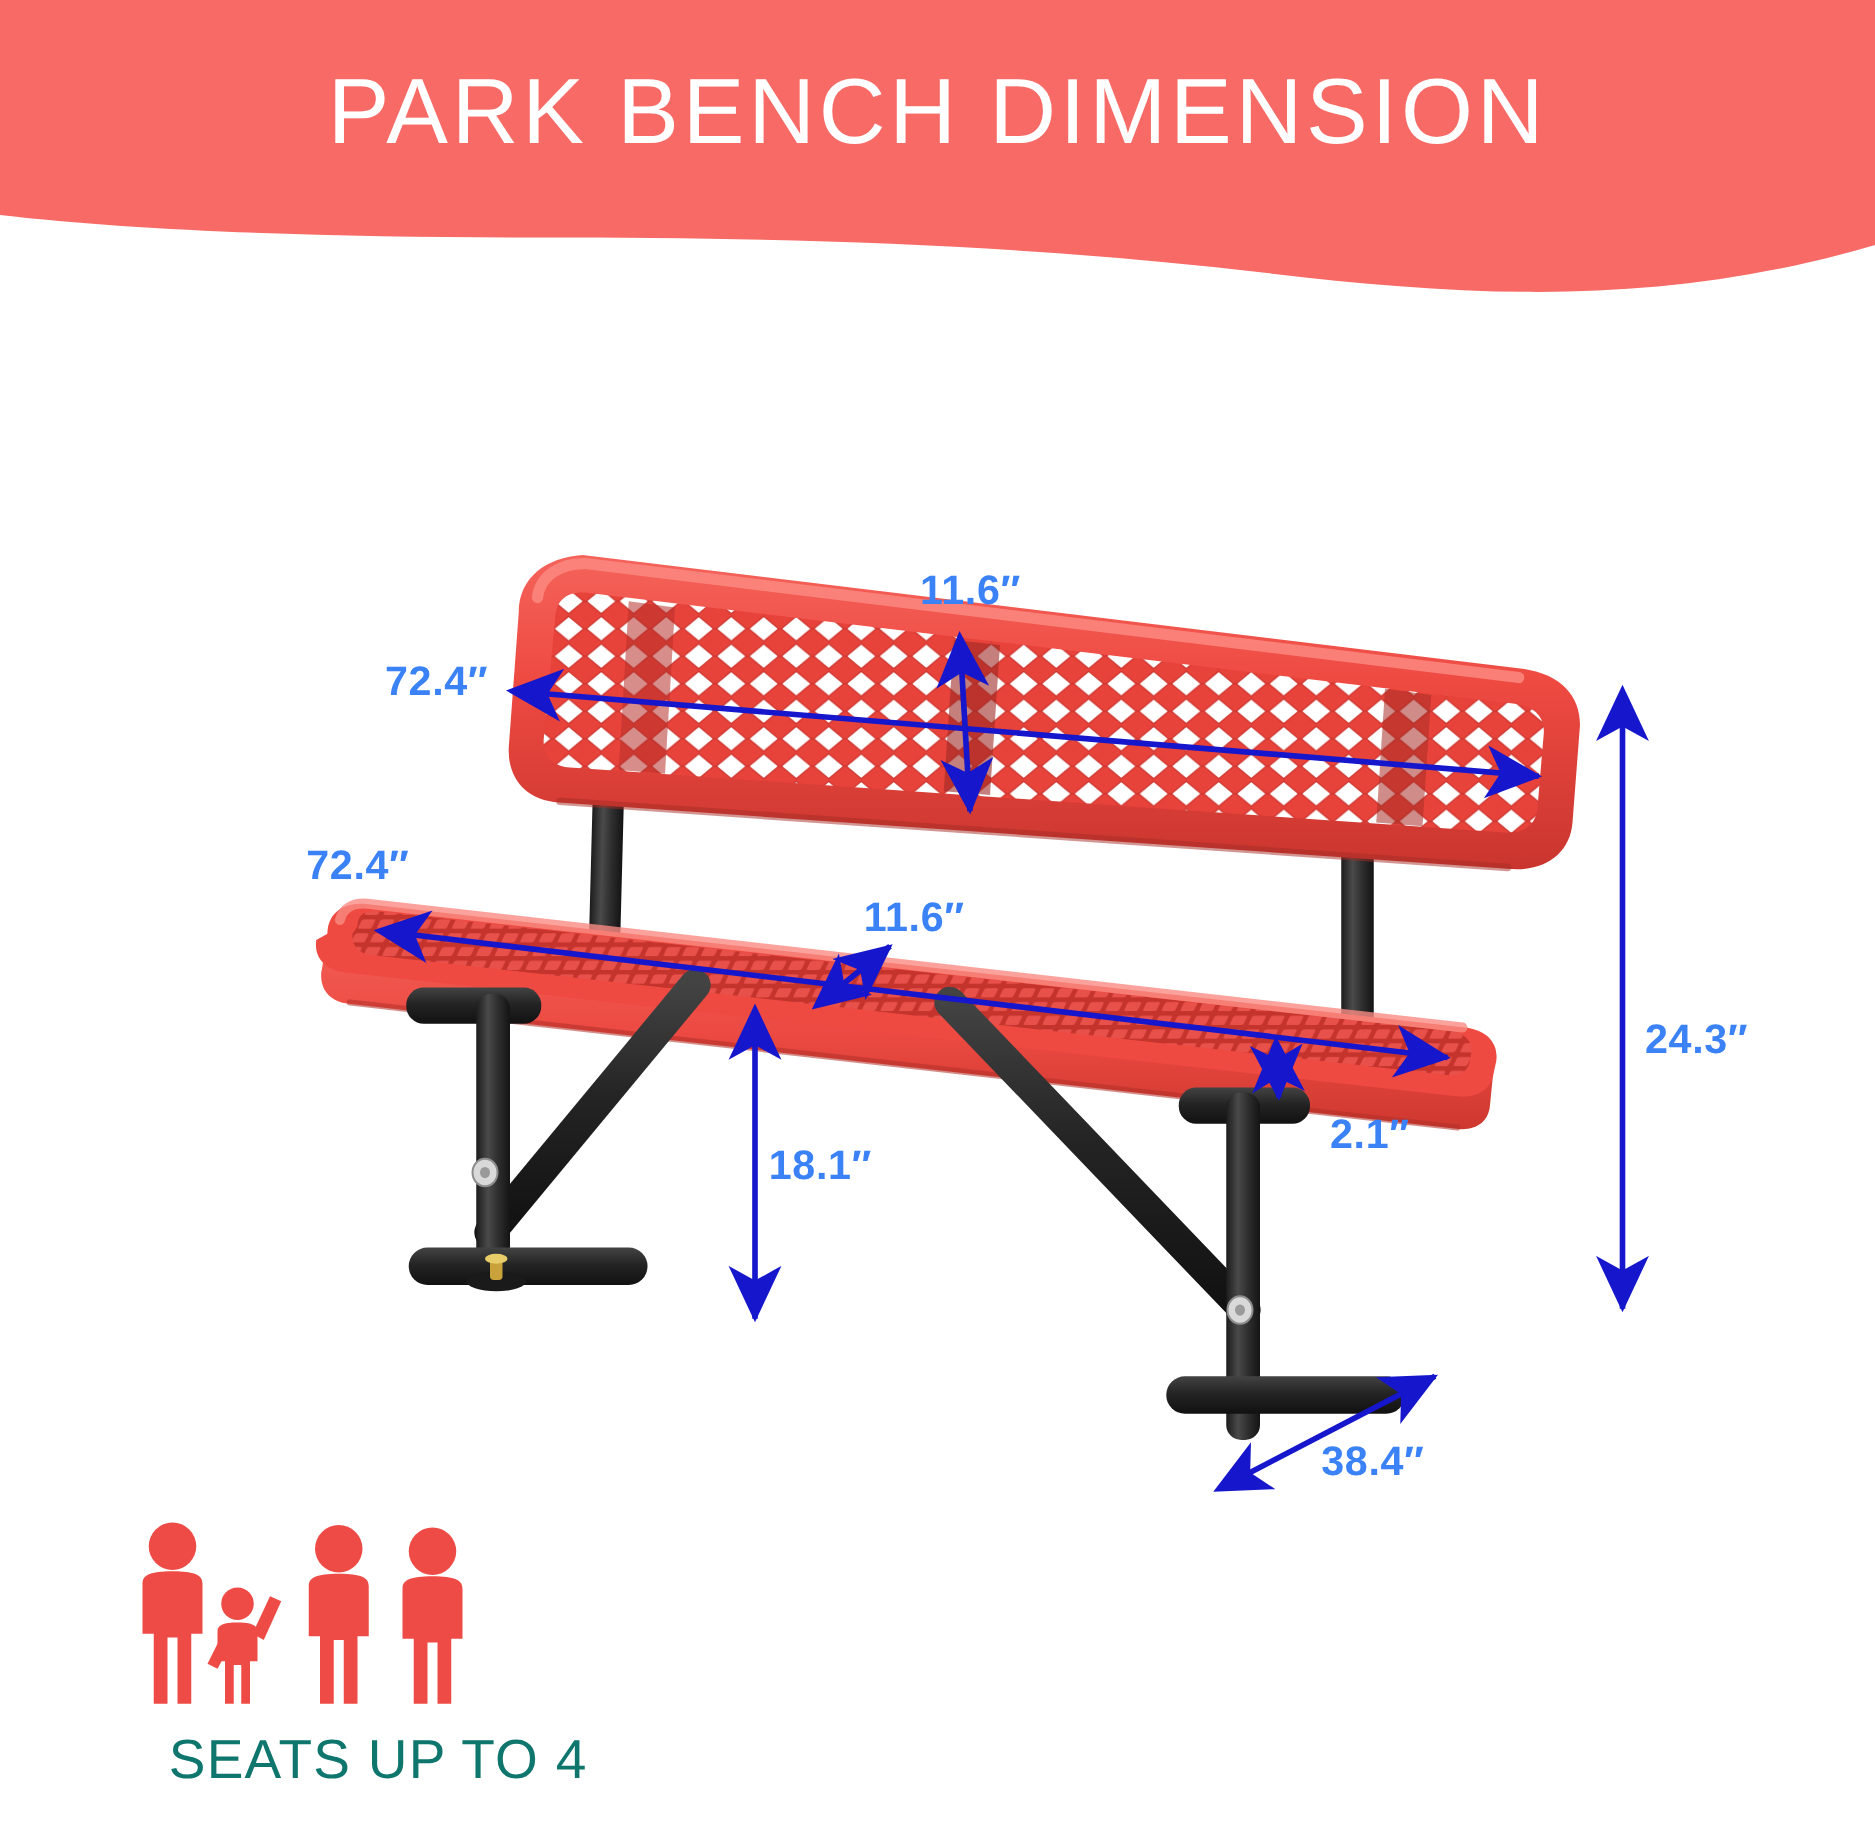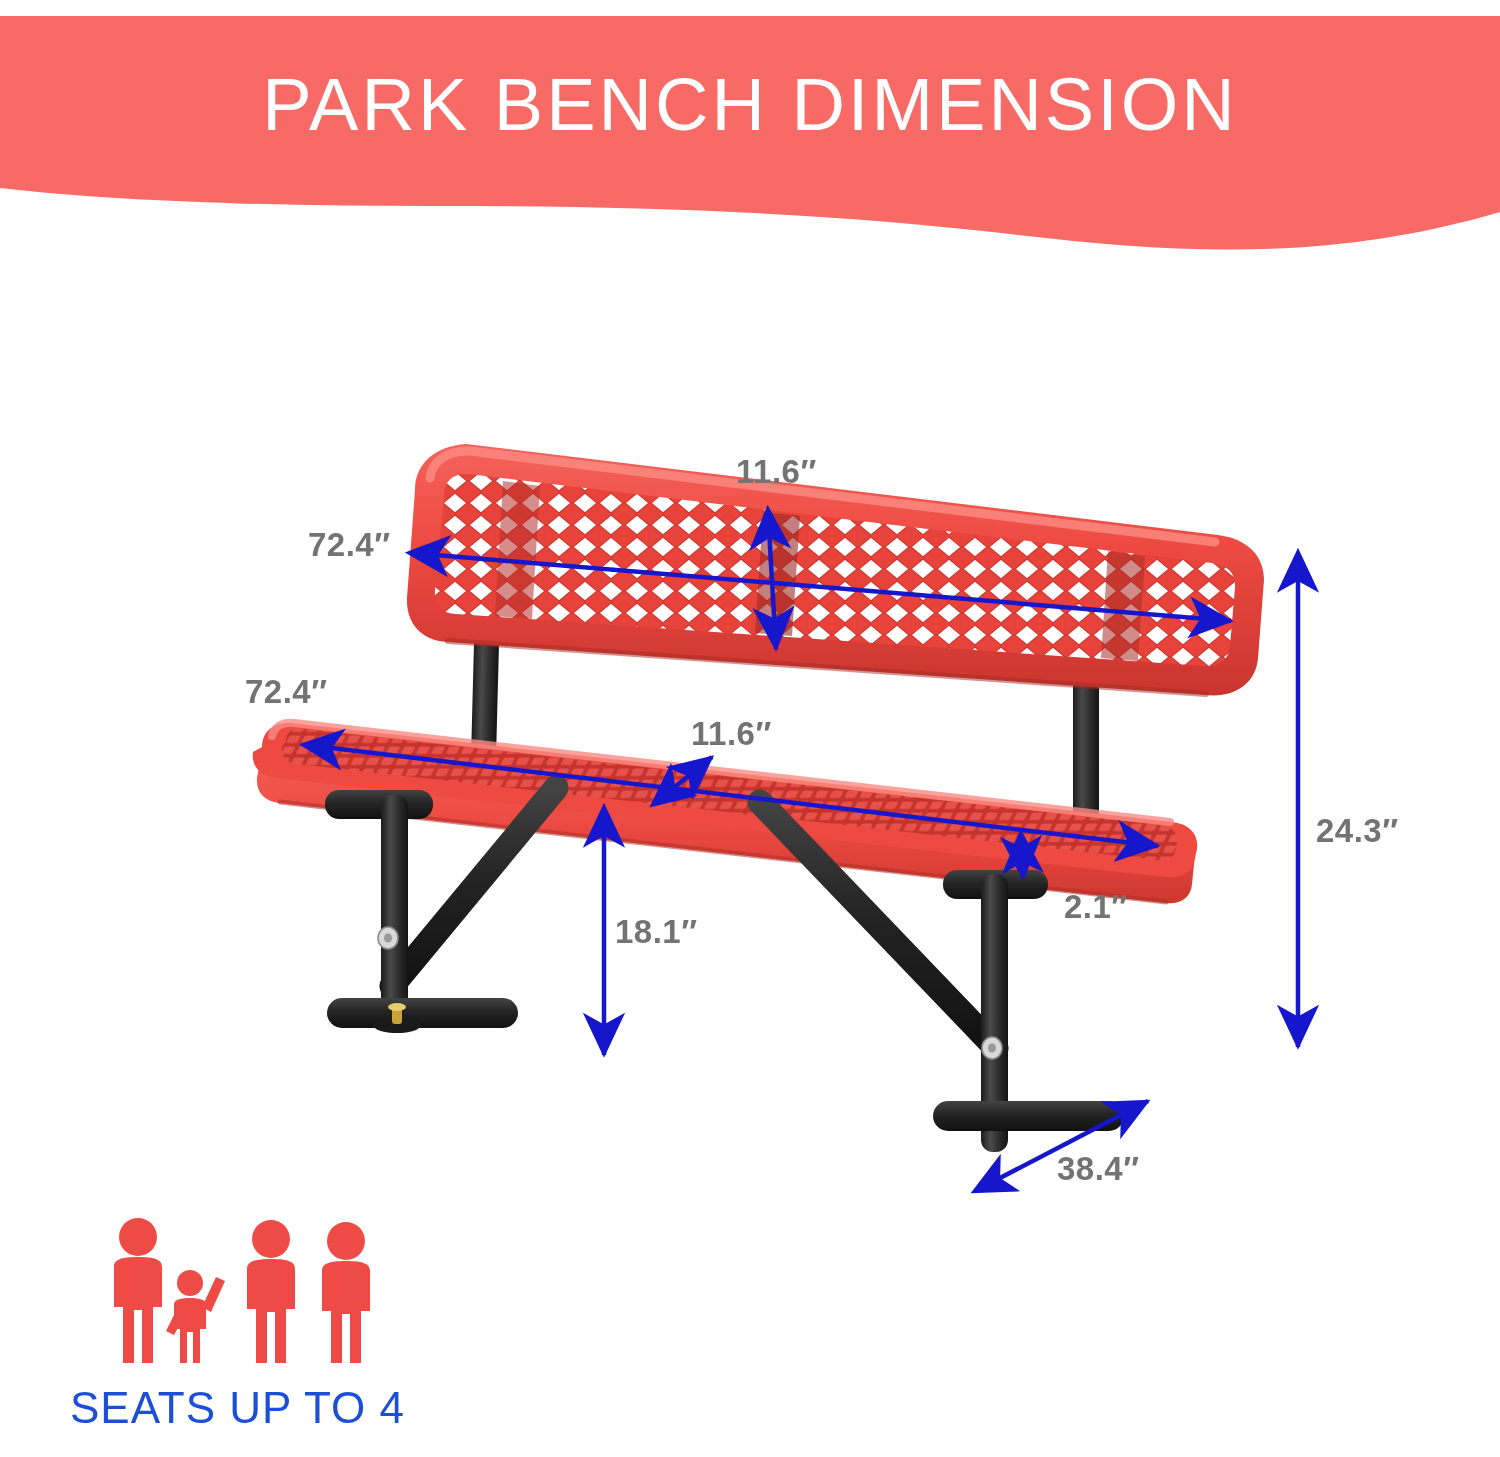--- a/index.html
+++ b/index.html
@@ -5,56 +5,57 @@
   * { box-sizing: border-box; margin: 0; padding: 0; }
   html, body {
     width: 1500px; height: 1457px;
     background: #ffffff;
     font-family: "Liberation Sans", sans-serif;
     overflow: hidden;
   }
   #page { position: relative; width: 1500px; height: 1457px; background: #fff; }
 
   
-  #header-banner { position: absolute; left: 0; top: 0; width: 1500px; height: 250px; margin-top: 16px; }
+  #header-banner { position: absolute; left: 0; top: 0; width: 1500px; height: 250px; }
   #header-banner svg { position: absolute; left: 0; top: 0; }
   #header-title {
     position: absolute; left: 0; top: 44px; width: 1500px;
     text-align: center;
     color: #ffffff;
     font-size: 74px;
     font-weight: 400;
     letter-spacing: 3px;
     line-height: 90px;
     white-space: nowrap;
   }
 
   
   #diagram { position: absolute; left: 0; top: 250px; width: 1500px; height: 990px; }
   #diagram svg { position: absolute; left: 0; top: 0; }
 
   .dim-label {
     position: absolute;
-    color: #737373;
+    color: #3b82f6;
     font-size: 33px;
     font-weight: 700;
     letter-spacing: 0.5px;
     white-space: nowrap;
   }
 
   
   #seats-block { position: absolute; left: 70px; top: 1215px; width: 420px; height: 230px; }
   #seats-figures { position: absolute; left: 28px; top: 0; width: 360px; height: 160px; }
   #seats-caption {
     position: absolute; left: 0; top: 168px; width: 400px;
-    color: #1d4ed8;
+    color: #0f766e;
     font-size: 44px;
     font-weight: 400;
     letter-spacing: 1px;
     white-space: nowrap;
+    text-align: right;
   }
 </style>
 </head>
 <body>
 
 <div id="page">
 
   <div id="header-banner">
     <svg width="1500" height="250" viewBox="0 0 1500 250">
       <path d="M0,0 L1500,0 L1500,196

